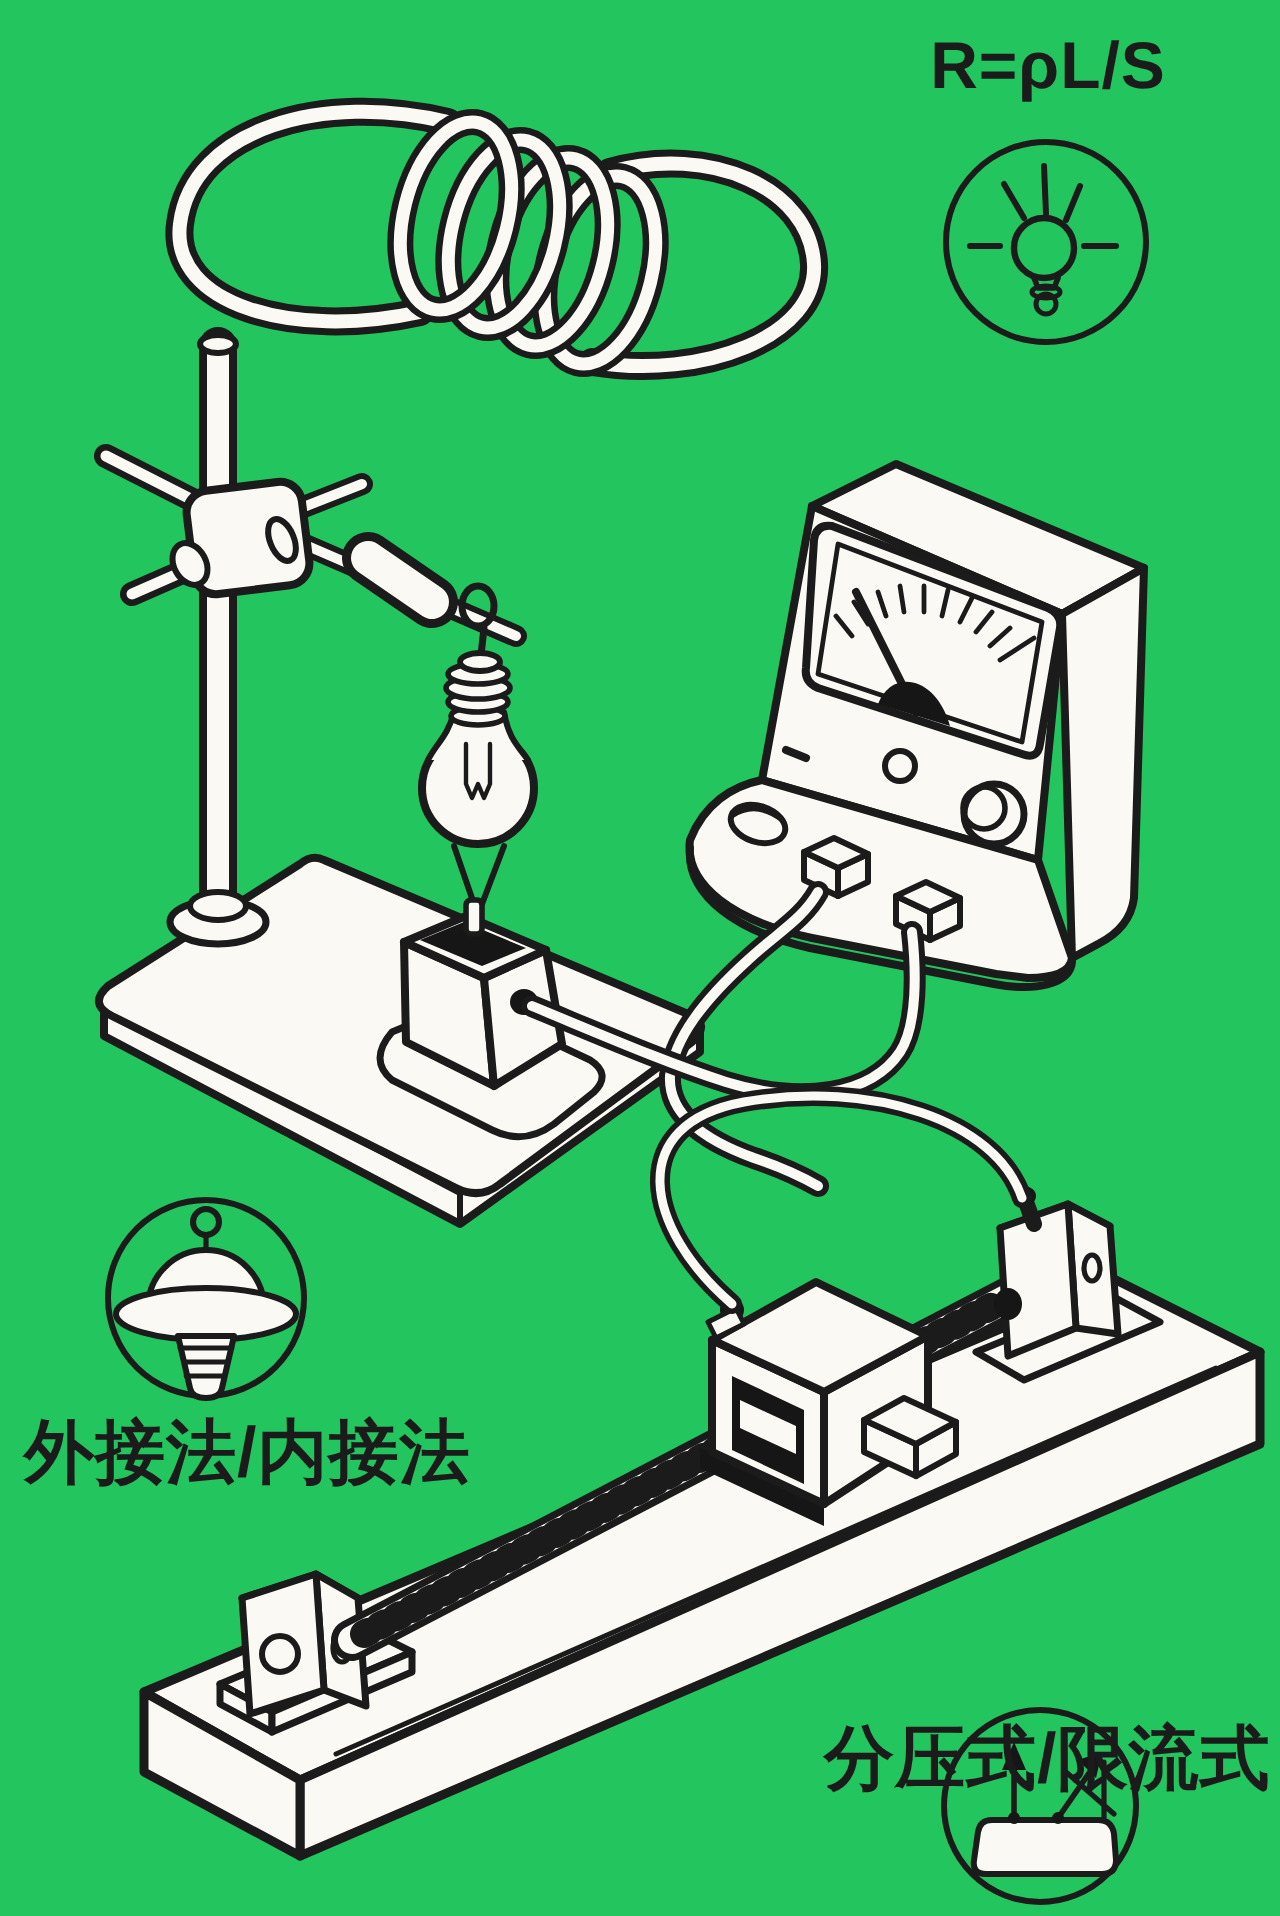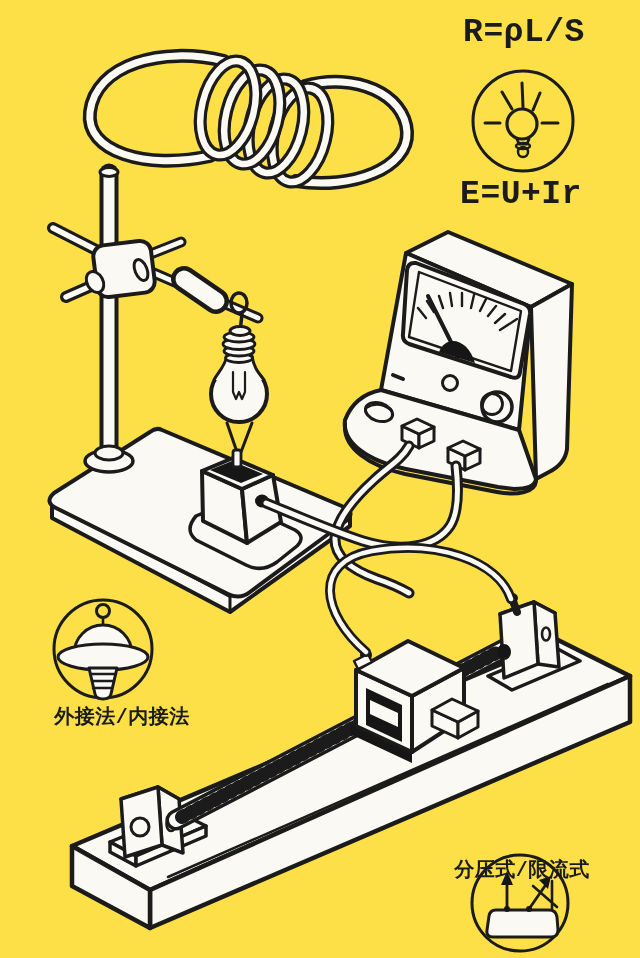--- a/index.html
+++ b/index.html
@@ -1,34 +1,34 @@
 <!DOCTYPE html>
 <html><head>
 <meta charset="utf-8">
 <style>
   html,body{margin:0;padding:0;}
   body{background:#e8e6e0;}
   .stage{
     position:relative;width:640px;height:958px;overflow:hidden;
-    background:#fde047;
-    font-family:Liberation Mono, monospace;
+    background:#22c55e;
+    font-family:Liberation Sans, sans-serif;
   }
   .stage svg{position:absolute;left:0;top:0;}
   
   .ln{fill:none;stroke:#1b1b1b;stroke-linecap:round;stroke-linejoin:round;}
   .fw{fill:#fbf9f3;stroke:#1b1b1b;stroke-linecap:round;stroke-linejoin:round;}
   .fb{fill:#161616;stroke:none;}
   .po{fill:none;stroke:#1b1b1b;stroke-linecap:round;}
   .pi{fill:none;stroke:#fbf9f3;stroke-linecap:round;}
   .txt{
     position:absolute;font-weight:700;color:#1b1b1b;text-align:center;
     letter-spacing:.5px;white-space:nowrap;
   }
   .formula{font-size:33px;}
-  .cjk{font-size:20px;}
+  .cjk{font-size:35px;}
 </style>
 </head>
 <body>
 
 <div class="stage">
 
 <svg width="640" height="958" viewBox="0 0 640 958">
 
   <g>
     <path class="po" stroke-width="14" d="M305,86 C355,72 405,94 407,132 C409,168 352,190 296,181"></path>
@@ -216,18 +216,17 @@
     <circle class="fb" cx="507" cy="909" r="3"></circle>
     <path class="ln" stroke-width="2.8" d="M529,909 L547,883"></path>
     <path class="fb" d="M551,876 L539,880 L548,889 Z"></path>
     <circle class="fb" cx="529" cy="909" r="3"></circle>
     <path class="ln" stroke-width="2.6" d="M552,881 L552,909 M533,886 L557,907"></path>
   </g>
 </svg>
 
   <div class="txt formula" style="left:424px;top:14px;width:200px;">R=ρL/S</div>
 
-  <div class="txt formula" style="left:421px;top:176px;width:200px;">E=U+Ir</div>
 
   <div class="txt cjk" style="left:12px;top:703px;width:220px;">外接法/内接法</div>
 
   <div class="txt cjk" style="left:412px;top:812px;width:220px;margin-top:44px;">分压式/限流式</div>
 </div>
 
 </body></html>

